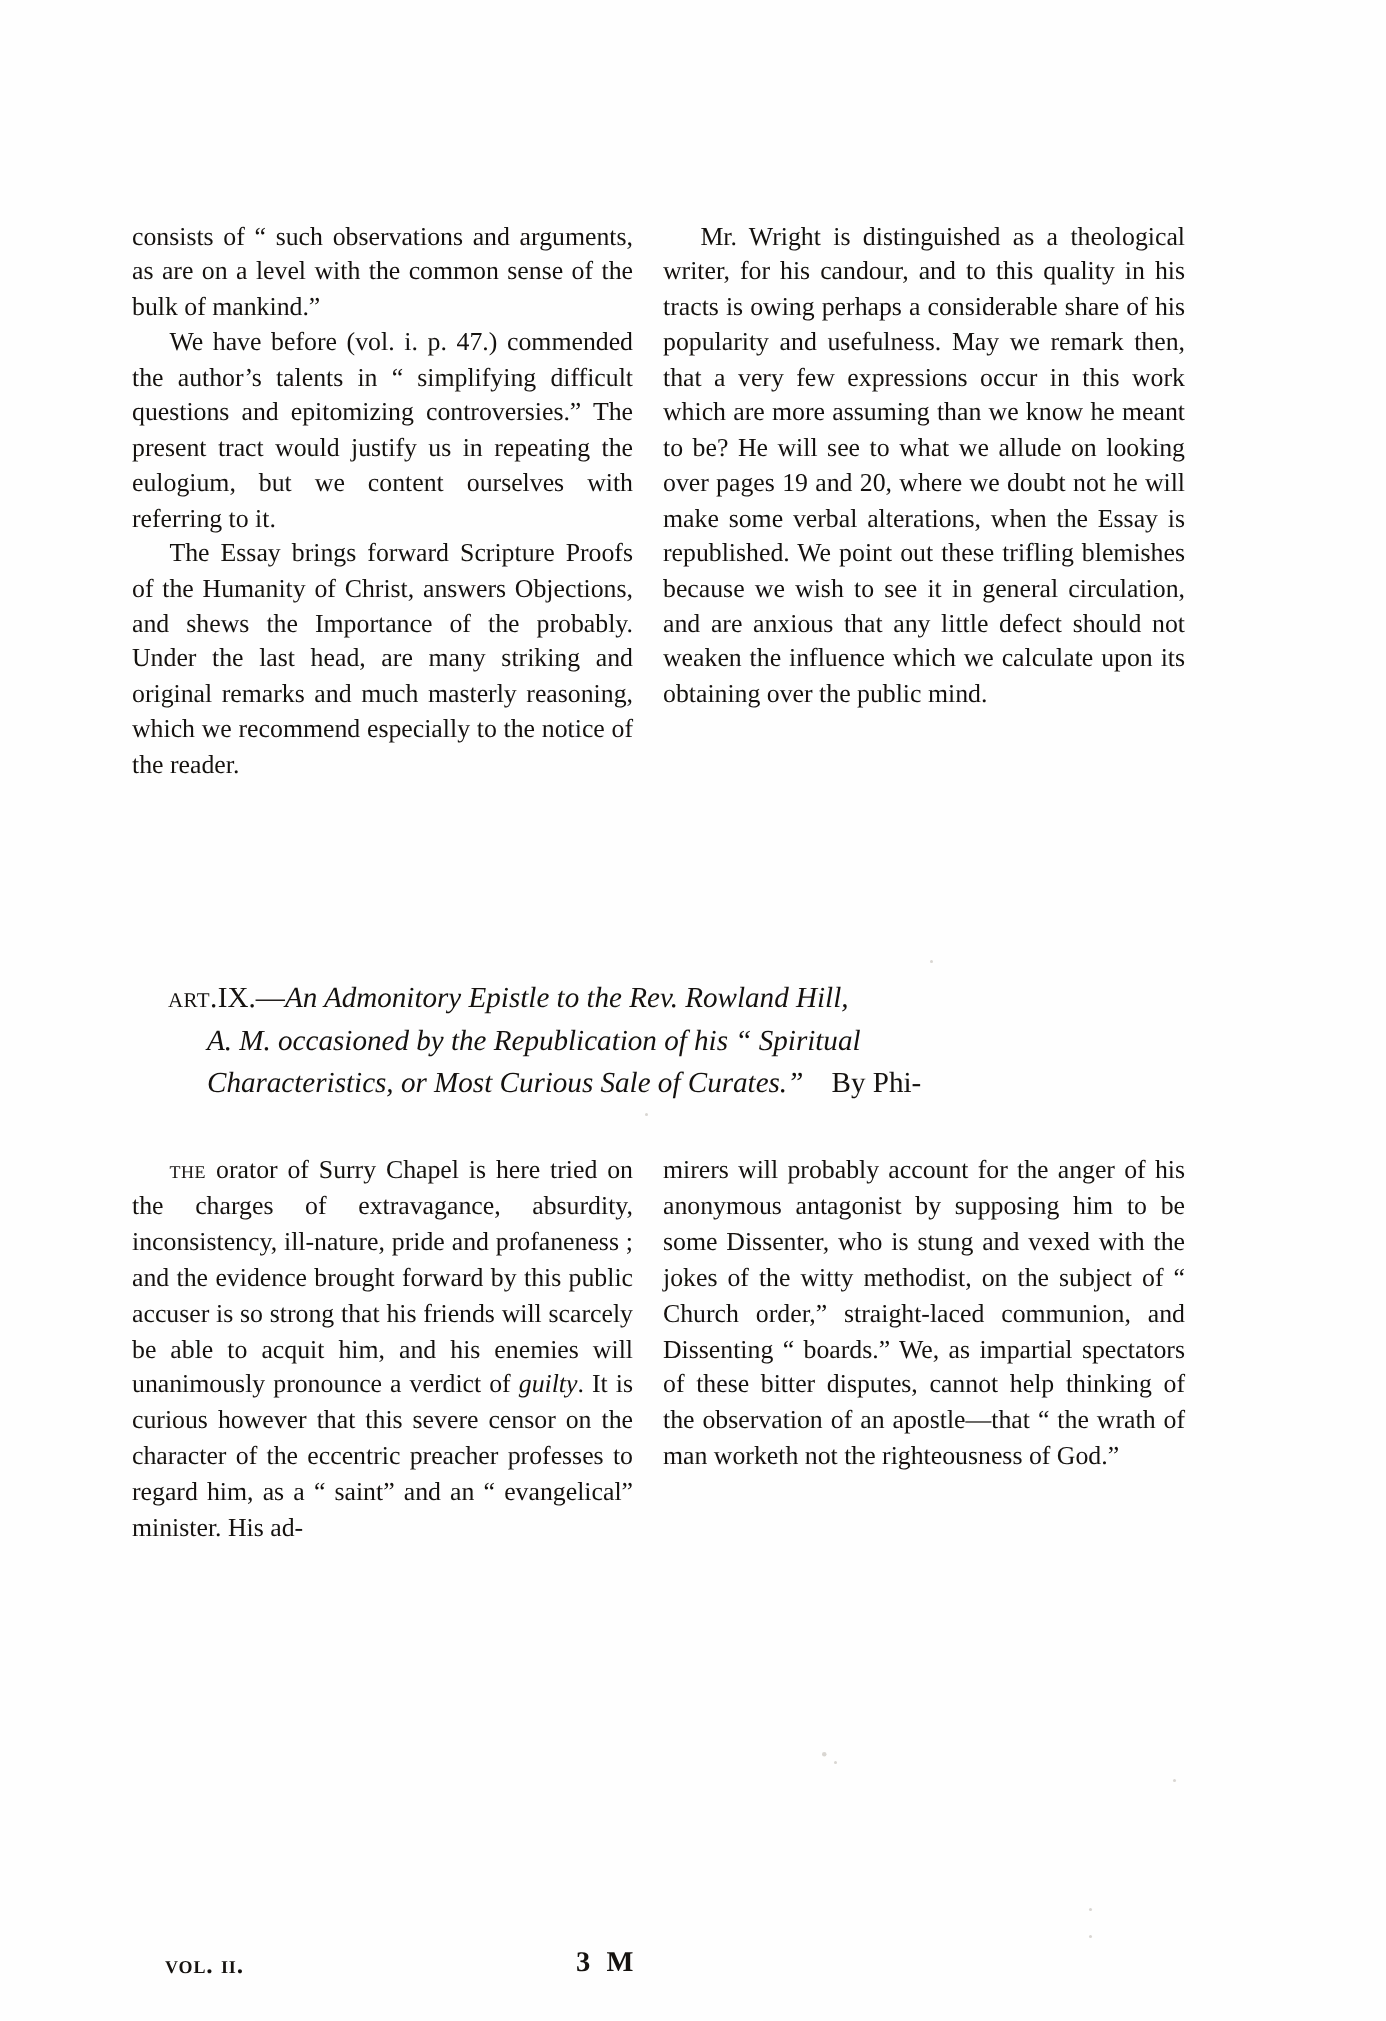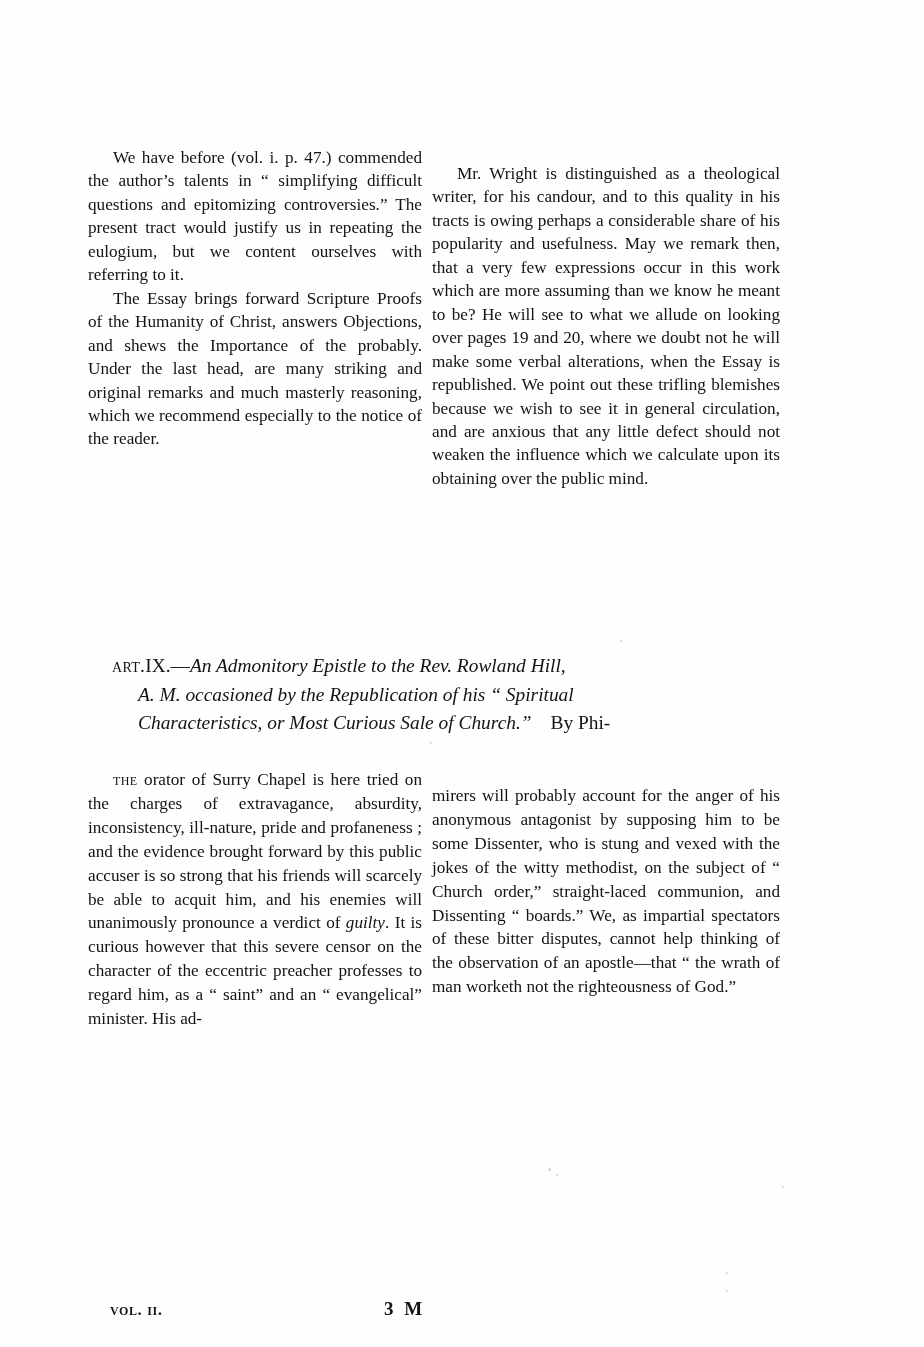--- a/index.html
+++ b/index.html
@@ -67,21 +67,21 @@
   .col {
     position: absolute;
     top: 0;
     font-size: 17.2px;
     line-height: 23.45px;
     text-align: justify;
     text-justify: inter-word;
     hyphens: none;
   }
   .col-left  { left: 0px;   width: 334px; }
-  .col-right { left: 344px; width: 348px; margin-top: 16px; }
+  .col-right { left: 354px; width: 348px; }
 
   .columns.lower .col { line-height: 23.9px; }
 
   p.para {
     margin: 0;
     text-indent: 1.45em;
   }
   p.para.noindent { text-indent: 0; }
   p.para + p.para { margin-top: 0; }
 
@@ -158,39 +158,40 @@
 </style>
 </head>
 <body>
 
 <div class="page">
 
 
   <div class="columns upper">
 
     <div class="col col-left">
+      <p class="para noindent">consists of “ such observations and arguments, as are on a level with the common sense of the bulk of mankind.”</p>
       <p class="para">We have before (vol. i. p. 47.) commended the author’s talents in “ simplifying difficult questions and epitomizing controversies.” The present tract would justify us in repeating the eulogium, but we content ourselves with referring to it.</p>
       <p class="para">The Essay brings forward Scripture Proofs of the Humanity of Christ, answers Objections, and shews the Importance of the probably. Under the last head, are many striking and original remarks and much masterly reasoning, which we recommend especially to the notice of the reader.</p>
     </div>
 
     <div class="col col-right">
       <p class="para">Mr. Wright is distinguished as a theological writer, for his candour, and to this quality in his tracts is owing perhaps a considerable share of his popularity and usefulness. May we remark then, that a very few expressions occur in this work which are more assuming than we know he meant to be? He will see to what we allude on looking over pages 19 and 20, where we doubt not he will make some verbal alterations, when the Essay is republished. We point out these trifling blemishes because we wish to see it in general circulation, and are anxious that any little defect should not weaken the influence which we calculate upon its obtaining over the public mind.</p>
     </div>
 
   </div>
 
   <div class="art-heading">
     <span class="hang">
       <span class="art-label">Art.</span><span class="art-num">IX.</span><span class="art-num">—</span><span>An Admonitory Epistle to the Rev. Rowland Hill,</span>
     </span>
     <span class="hang" style="padding-left:26px;text-indent:0;">
       <span>A. M. occasioned by the Republication of his “ Spiritual</span>
     </span>
     <span class="hang" style="padding-left:26px;text-indent:0;">
-      <span>Characteristics, or Most Curious Sale of Church.”</span>
+      <span>Characteristics, or Most Curious Sale of Curates.”</span>
       <span class="roman" style="margin-left:14px;">By Phi-</span>
     </span>
   </div>
 
   <div class="columns lower">
 
     <div class="col col-left">
       <p class="para"><span class="smallcaps">The</span><span> orator of Surry Chapel is here tried on the charges of extravagance, absurdity, inconsistency, ill-nature, pride and profaneness ; and the evidence brought forward by this public accuser is so strong that his friends will scarcely be able to acquit him, and his enemies will unanimously pronounce a verdict of </span><span class="ital">guilty</span><span>. It is curious however that this severe censor on the character of the eccentric preacher professes to regard him, as a “ saint” and an “ evangelical” minister. His ad-</span></p>
     </div>
 

